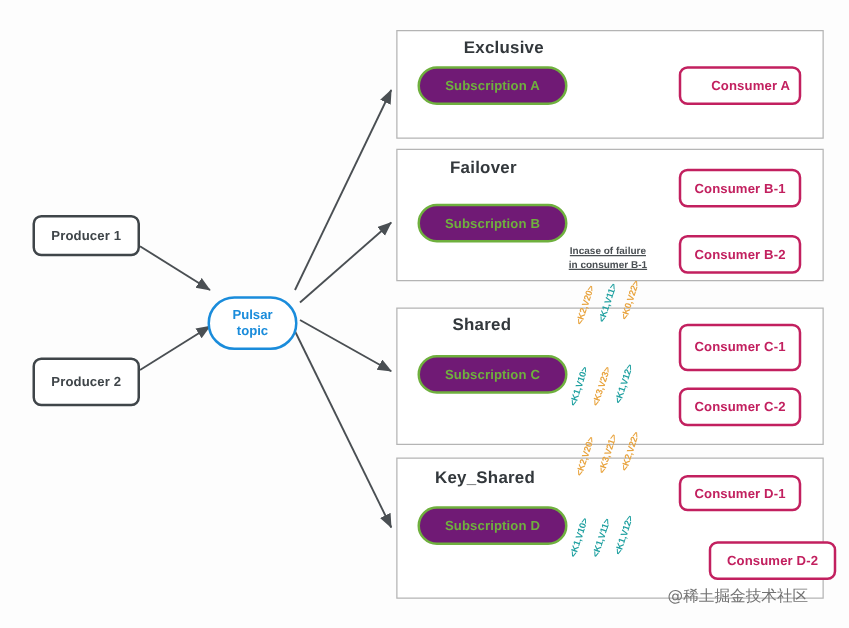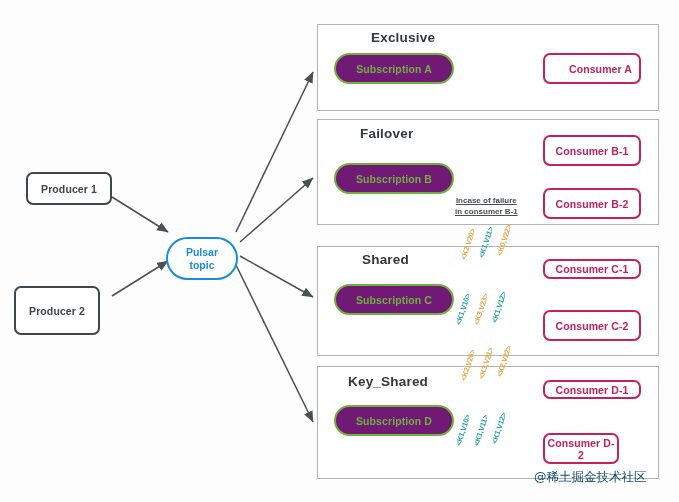--- a/index.html
+++ b/index.html
@@ -48,21 +48,21 @@
   }
   
   .kv{
     position:absolute;font-size:7.4px;font-weight:bold;white-space:nowrap;
     transform-origin:left center;letter-spacing:-.1px;
   }
   .kv-orange{color:#e8a33d;}
   .kv-teal{color:#1fa0a0;}
 
   .watermark{
-    position:absolute;color:#0c4a6e;font-size:12.5px;white-space:nowrap;
+    position:absolute;color:#737373;font-size:12.5px;white-space:nowrap;
     font-family:"DejaVu Sans", sans-serif;
   }
 </style>
 </head>
 <body>
 
 <div id="canvas">
 
   <svg class="layer" viewBox="0 0 679 502">
     <defs>
@@ -91,21 +91,21 @@
     <line x1="446" y1="293" x2="541" y2="272" stroke="#4a4f53" stroke-width="1.6" marker-end="url(#ah)"></line>
     <line x1="446" y1="306" x2="541" y2="326" stroke="#4a4f53" stroke-width="1.6" marker-end="url(#ah)"></line>
 
     <line x1="446" y1="414" x2="541" y2="393" stroke="#4a4f53" stroke-width="1.6" marker-end="url(#ah)"></line>
     <line x1="446" y1="427" x2="541" y2="448" stroke="#4a4f53" stroke-width="1.6" marker-end="url(#ah)"></line>
   </svg>
 
   <div class="node producer" style="left:26px;top:172px;width:86px;height:33px;">
     <span>Producer 1</span>
   </div>
-  <div class="node producer" style="left:14px;top:286px;width:86px;height:49px;">
+  <div class="node producer" style="left:26px;top:286px;width:86px;height:39px;">
     <span>Producer 2</span>
   </div>
 
   <div class="node topic" style="left:166px;top:225px;width:72px;height:43px;flex-direction:column;">
     <span>Pulsar</span>
     <span>topic</span>
   </div>
 
   <div class="panel" style="left:317px;top:24px;width:342px;height:87px;"></div>
   <div class="panel-title" style="left:356px;top:30px;padding-left:15px;">Exclusive</div>
@@ -130,44 +130,44 @@
   <div class="failnote" style="left:455px;top:196px;text-decoration:underline;">
     <div>Incase of failure</div>
     <div>in consumer B-1</div>
   </div>
 
   <div class="panel" style="left:317px;top:246px;width:342px;height:110px;"></div>
   <div class="panel-title" style="left:362px;top:252px;">Shared</div>
   <div class="node subscription" style="left:334px;top:284px;width:120px;height:31px;">
     <span>Subscription C</span>
   </div>
-  <div class="node consumer" style="left:543px;top:259px;width:98px;height:20px;">
+  <div class="node consumer" style="left:543px;top:259px;width:98px;height:38px;">
     <span>Consumer C-1</span>
   </div>
   <div class="node consumer" style="left:543px;top:310px;width:98px;height:31px;">
     <span>Consumer C-2</span>
   </div>
 
   <div class="kv kv-orange" style="left:463px;top:255px;transform:rotate(-72deg);">&lt;K2,V20&gt;</div>
   <div class="kv kv-teal" style="left:481px;top:253px;transform:rotate(-72deg);">&lt;K1,V11&gt;</div>
   <div class="kv kv-orange" style="left:499px;top:251px;transform:rotate(-72deg);">&lt;K0,V22&gt;</div>
 
   <div class="kv kv-teal" style="left:458px;top:320px;transform:rotate(-72deg);">&lt;K1,V10&gt;</div>
   <div class="kv kv-orange" style="left:476px;top:320px;transform:rotate(-72deg);">&lt;K3,V23&gt;</div>
   <div class="kv kv-teal" style="left:494px;top:318px;transform:rotate(-72deg);">&lt;K1,V12&gt;</div>
 
   <div class="panel" style="left:317px;top:366px;width:342px;height:113px;"></div>
   <div class="panel-title" style="left:348px;top:374px;">Key_Shared</div>
   <div class="node subscription" style="left:334px;top:405px;width:120px;height:31px;">
     <span>Subscription D</span>
   </div>
-  <div class="node consumer" style="left:543px;top:380px;width:98px;height:19px;">
+  <div class="node consumer" style="left:543px;top:380px;width:98px;height:29px;">
     <span>Consumer D-1</span>
   </div>
-  <div class="node consumer" style="left:543px;top:433px;width:76px;height:31px;">
+  <div class="node consumer" style="left:567px;top:433px;width:102px;height:31px;">
     <span>Consumer D-2</span>
   </div>
 
   <div class="kv kv-orange" style="left:463px;top:376px;transform:rotate(-72deg);">&lt;K2,V20&gt;</div>
   <div class="kv kv-orange" style="left:481px;top:374px;transform:rotate(-72deg);">&lt;K3,V21&gt;</div>
   <div class="kv kv-orange" style="left:499px;top:372px;transform:rotate(-72deg);">&lt;K2,V22&gt;</div>
 
   <div class="kv kv-teal" style="left:458px;top:441px;transform:rotate(-72deg);">&lt;K1,V10&gt;</div>
   <div class="kv kv-teal" style="left:476px;top:441px;transform:rotate(-72deg);">&lt;K1,V11&gt;</div>
   <div class="kv kv-teal" style="left:494px;top:439px;transform:rotate(-72deg);">&lt;K1,V12&gt;</div>

